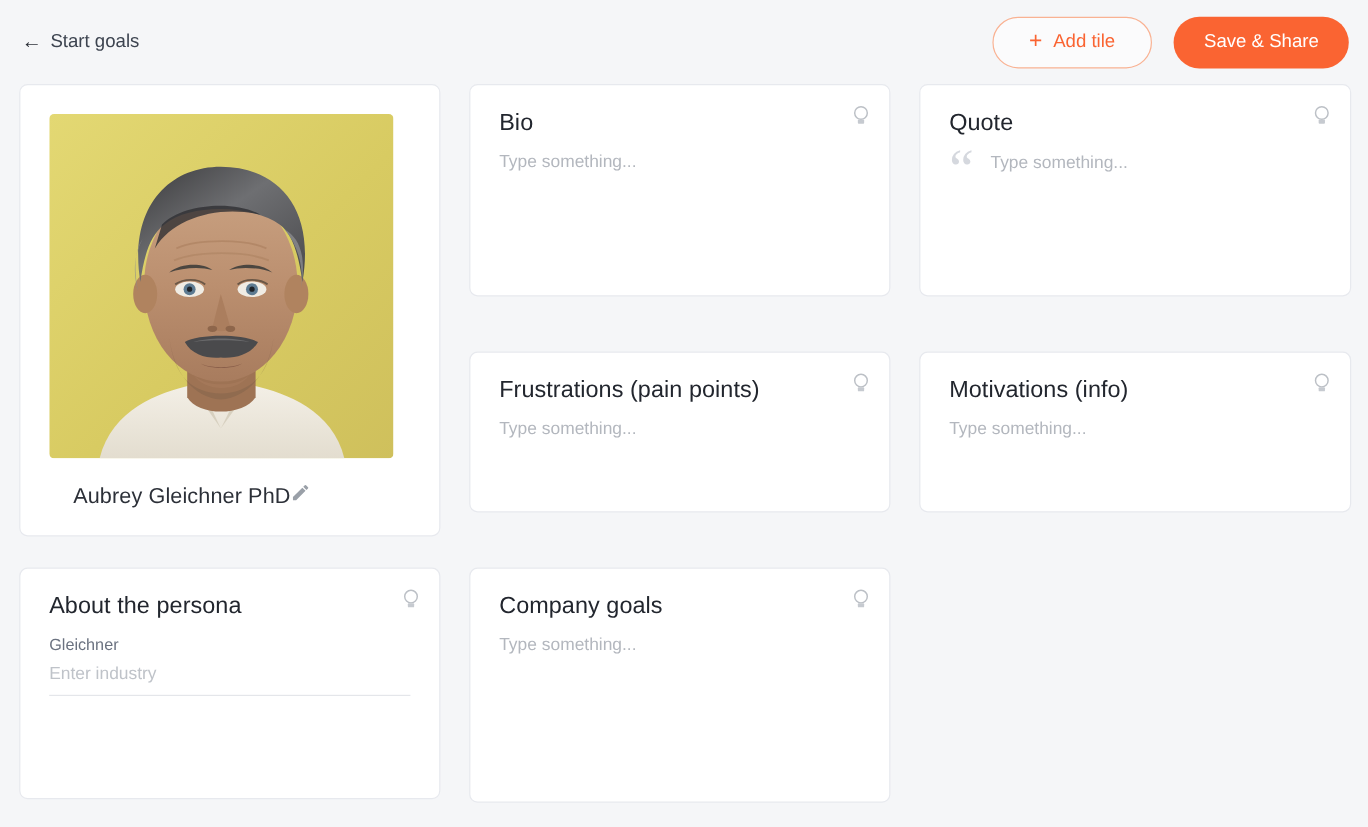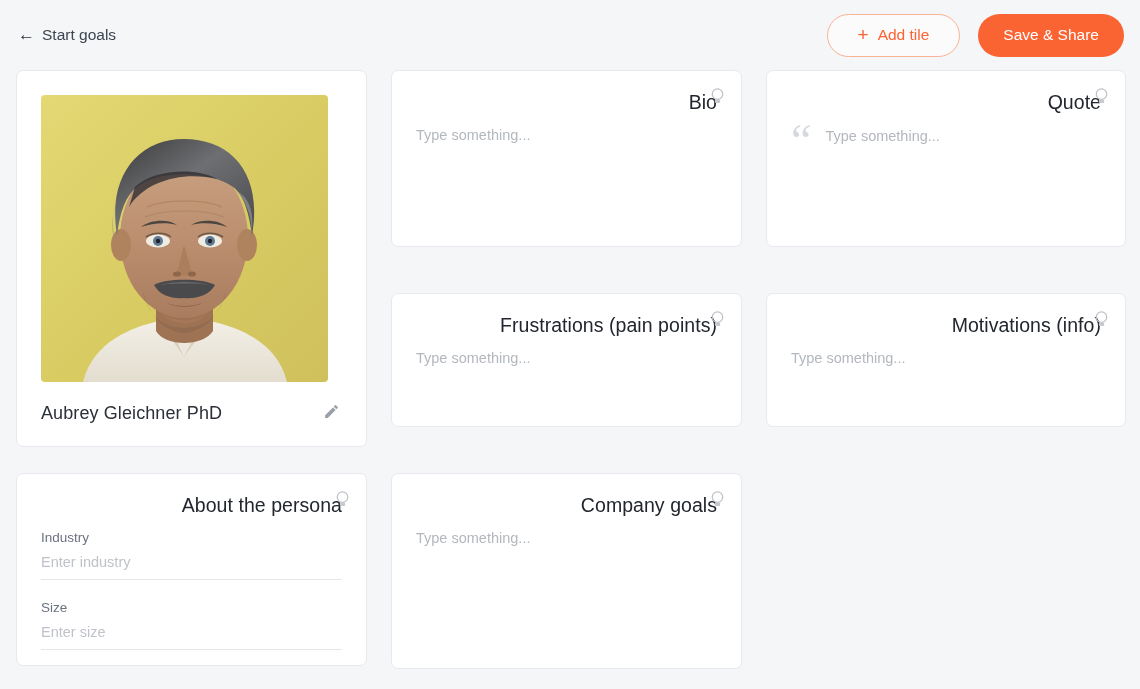--- a/index.html
+++ b/index.html
@@ -111,23 +111,24 @@
     height: 287px;
     border-radius: 4px;
     overflow: hidden;
     display: block;
   }
   .persona-photo svg { display: block; }
 
   .persona-footer {
     display: flex;
     align-items: center;
-    justify-content: space-between;
+    justify-content: flex-start;
     height: 62px;
     padding-right: 2px;
+    margin-left: 20px;
   }
   .persona-name {
     font-size: 18px;
     color: #2c3038;
     letter-spacing: 0.1px;
   }
   .pencil-icon { cursor: pointer; display: block; }
 
   .tile {
     padding: 20px 24px 18px 24px;
@@ -135,21 +136,20 @@
   .tile-h1 { height: 177px; }   
   .tile-h2 { height: 134px; }   
   .tile-h3 { height: 193px; }   
 
   .tile-title {
     font-size: 19.5px;
     font-weight: 400;
     color: #22262e;
     letter-spacing: 0.05px;
     margin-bottom: 13px;
-    text-align: right;
   }
 
   .placeholder {
     font-size: 14.5px;
     color: #b3b7be;
   }
 
   .quote-row {
     display: flex;
     align-items: flex-start;
@@ -349,28 +349,24 @@
         <rect x="5.2" y="13.4" width="5.6" height="3.6" rx="0.8" fill="#c6cad0" stroke="none"></rect>
       </svg>
     </span>
   </div>
 
 
   <div class="card tile tile-h3">
     <div class="tile-title">About the persona</div>
 
     <div class="field">
-      <label class="field-label">Industry</label>
+      <label class="field-label">Gleichner</label>
       <input class="field-input" type="text" placeholder="Enter industry" style="">
     </div>
 
-    <div class="field">
-      <label class="field-label">Size</label>
-      <input class="field-input" type="text" placeholder="Enter size" style="">
-    </div>
 
     <span class="bulb">
       <svg width="15" height="19" viewBox="0 0 16 20" fill="none" stroke="#bcc0c6" stroke-width="1.3">
         <circle cx="8" cy="7.5" r="5.6"></circle>
         <rect x="5.2" y="13.4" width="5.6" height="3.6" rx="0.8" fill="#c6cad0" stroke="none"></rect>
       </svg>
     </span>
   </div>
 
   <div class="card tile" style="height:196px">

